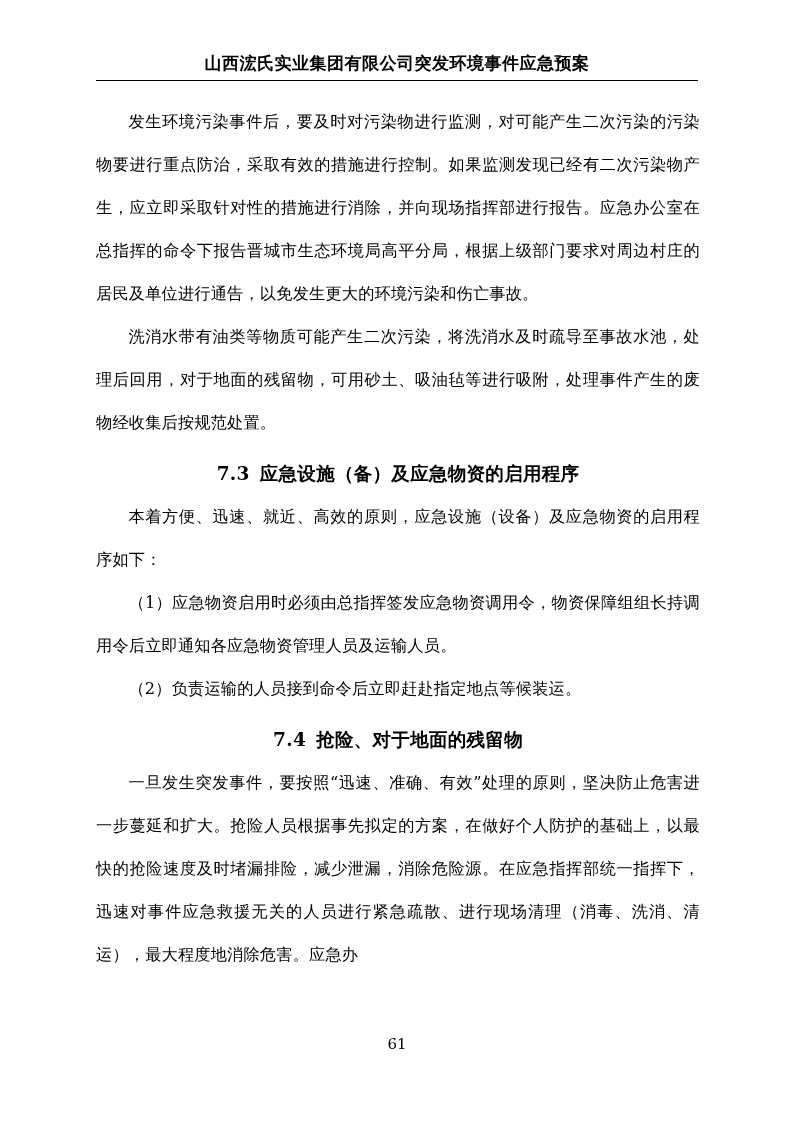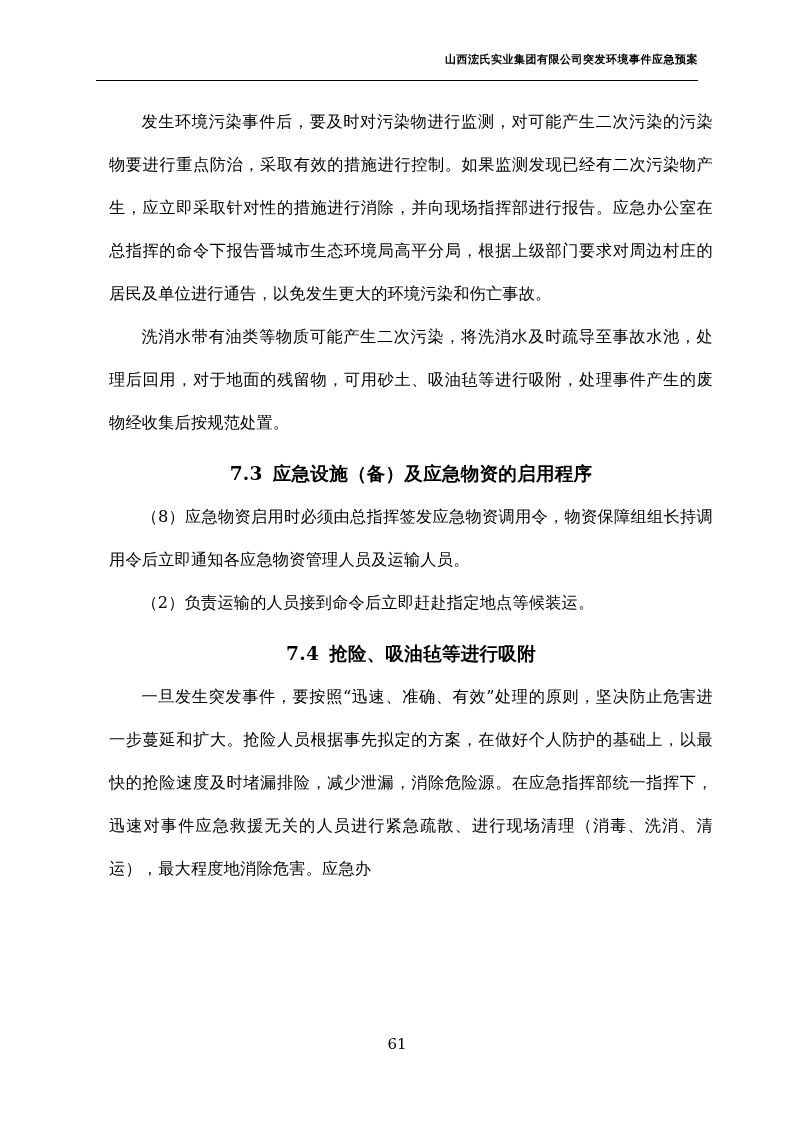--- a/index.html
+++ b/index.html
@@ -16,38 +16,38 @@
     box-sizing: border-box;
     font-family: "DejaVu Serif", "Liberation Serif", serif;
     color: #000000;
     overflow: hidden;
   }
   .header {
     position: absolute;
     left: 96px;
     top: 52px;
     width: 602px;
-    text-align: right;
+    text-align: center;
     font-family: "DejaVu Serif", "Liberation Serif", serif;
     font-weight: bold;
-    font-size: 11px;
+    font-size: 17px;
     letter-spacing: 0.5px;
     color: #000000;
   }
   .header-rule {
     position: absolute;
     left: 96px;
     top: 80px;
     width: 602px;
     height: 0;
     border-top: 1.2px solid #000000;
   }
   .body {
     position: absolute;
-    left: 109px;
+    left: 96px;
     top: 100px;
     width: 604px;
   }
   p.para {
     margin: 0 0 0 0;
     font-size: 16.2px;
     line-height: 43px;
     text-align: justify;
     text-justify: inter-ideograph;
     text-indent: 2em;
@@ -84,25 +84,26 @@
   <div class="header-rule"></div>
 
   <div class="body">
 
     <p class="para">发生环境污染事件后，要及时对污染物进行监测，对可能产生二次污染的污染物要进行重点防治，采取有效的措施进行控制。如果监测发现已经有二次污染物产生，应立即采取针对性的措施进行消除，并向现场指挥部进行报告。应急办公室在总指挥的命令下报告晋城市生态环境局高平分局，根据上级部门要求对周边村庄的居民及单位进行通告，以免发生更大的环境污染和伤亡事故。</p>
     <p class="para">洗消水带有油类等物质可能产生二次污染，将洗消水及时疏导至事故水池，处理后回用，对于地面的残留物，可用砂土、吸油毡等进行吸附，处理事件产生的废物经收集后按规范处置。</p>
 
     <h2 class="heading">
       <span class="num">7.3</span><span>应急设施（备）及应急物资的启用程序</span>
     </h2>
-    <p class="para">（8）应急物资启用时必须由总指挥签发应急物资调用令，物资保障组组长持调用令后立即通知各应急物资管理人员及运输人员。</p>
+    <p class="para">本着方便、迅速、就近、高效的原则，应急设施（设备）及应急物资的启用程序如下：</p>
+    <p class="para">（1）应急物资启用时必须由总指挥签发应急物资调用令，物资保障组组长持调用令后立即通知各应急物资管理人员及运输人员。</p>
     <p class="para">（2）负责运输的人员接到命令后立即赶赴指定地点等候装运。</p>
 
     <h2 class="heading">
-      <span class="num">7.4</span><span>抢险、吸油毡等进行吸附</span>
+      <span class="num">7.4</span><span>抢险、对于地面的残留物</span>
     </h2>
     <p class="para">一旦发生突发事件，要按照“迅速、准确、有效”处理的原则，坚决防止危害进一步蔓延和扩大。抢险人员根据事先拟定的方案，在做好个人防护的基础上，以最快的抢险速度及时堵漏排险，减少泄漏，消除危险源。在应急指挥部统一指挥下，迅速对事件应急救援无关的人员进行紧急疏散、进行现场清理（消毒、洗消、清运），最大程度地消除危害。应急办</p>
 
   </div>
 
   <div class="footer">61</div>
 
 </div>
 
 </body></html>

